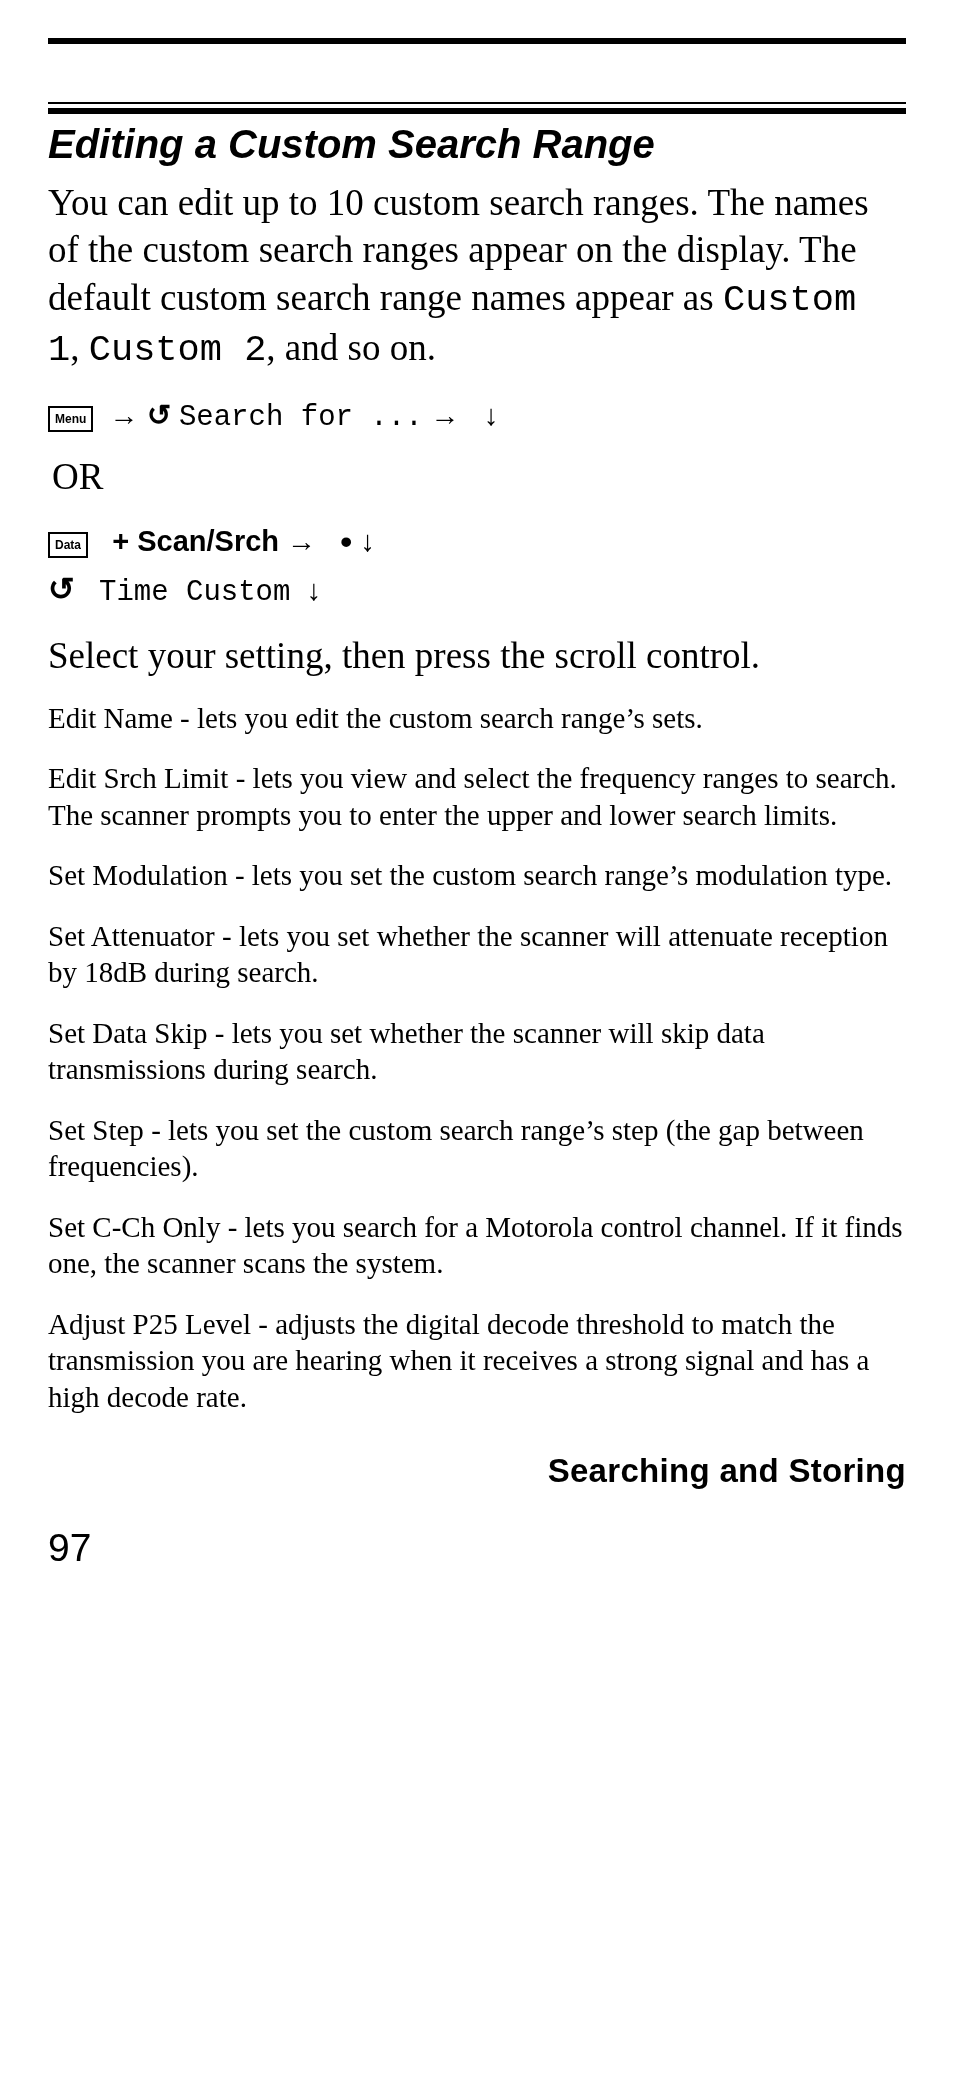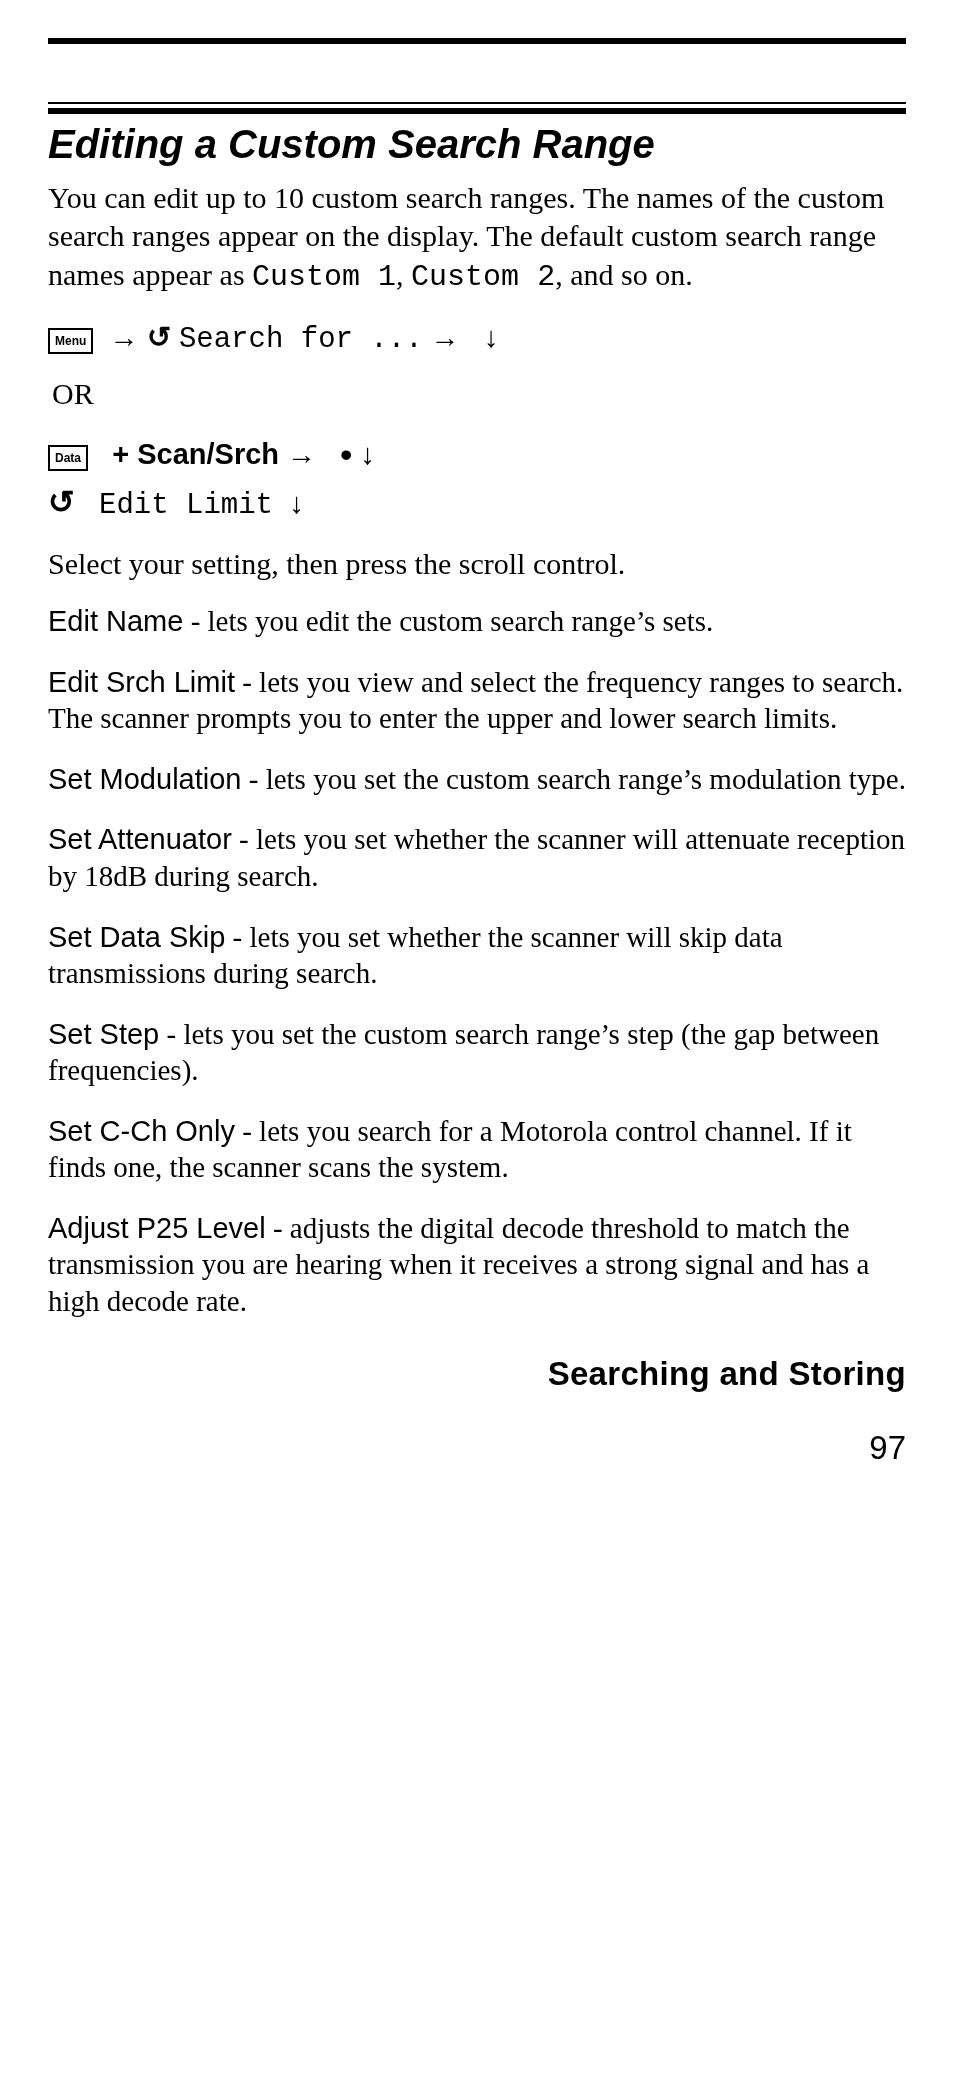--- a/index.html
+++ b/index.html
@@ -30,21 +30,21 @@
   h1.title {
     font-style: italic;
     font-weight: bold;
     font-size: 40px;
     margin: 2px 0 12px 0;
     letter-spacing: 0px;
   }
   .serif { font-family: "Times New Roman", Times, serif; }
   .mono  { font-family: "Courier New", Courier, monospace; }
   .intro, .body, .seq-line, .or-line {
-    font-size: 30px;
+    font-size: 37px;
     line-height: 1.28;
     margin: 0 0 20px 0;
   }
   .keybox {
     display: inline-block;
     border: 2.5px solid #000;
     font-weight: bold;
     font-family: Arial, Helvetica, sans-serif;
     font-size: 12px;
     padding: 0px 5px 0px 5px;
@@ -63,34 +63,33 @@
   }
   .seq-block { margin-bottom: 14px; }
   .or-line { margin: 4px 0 16px 4px; }
   .bold { font-weight: bold; }
   .defs p {
     font-size: 29px;
     line-height: 1.26;
     margin: 0 0 24px 0;
   }
   .defs .term {
-    font-family: Liberation Sans, sans-serif;
+    font-family: Liberation Serif, serif;
     text-align: center;
   }
   .footer-title {
     text-align: right;
     font-weight: bold;
     font-size: 33px;
     margin-top: 36px;
     font-family: Arial, Helvetica, sans-serif;
     letter-spacing: 0.3px;
   }
   .page-number {
-    text-align: right;
-    font-size: 33px;
+    font-size: 39px;
     margin-top: 36px;
     font-family: Arial, Helvetica, sans-serif;
   }
 </style>
 </head>
 <body>
 
 <div class="page">
 
   <div class="rule-top"></div>
@@ -119,21 +118,21 @@
     <div class="seq-line">
       <span class="keybox">Data</span>
       &nbsp;&nbsp;<span class="bold">+</span>
       <span class="bold">Scan/Srch</span>
       <span class="arrow">→</span>
       &nbsp;&nbsp;<span class="bold" style="font-size:34px; vertical-align:-2px;">•</span>
       <span class="arrow">↓</span>
     </div>
     <div class="seq-line2">
       <span class="arrow" style="display:inline-block; transform: scaleX(-1); font-size:32px;">↻</span>
-      &nbsp;&nbsp;<span class="mono">Edit Limit</span>
+      &nbsp;&nbsp;<span class="mono">Time Custom</span>
       &nbsp;<span class="arrow">↓</span>
     </div>
   </div>
 
   <p class="body serif" style="margin-top:18px;">Select your setting, then press the scroll control.</p>
 
   <div class="defs serif">
     <p><span class="term">Edit Name</span><span> - lets you edit the custom search range’s sets.</span></p>
     <p><span class="term">Edit Srch Limit</span><span> - lets you view and select the frequency ranges to search. The scanner prompts you to enter the upper and lower search limits.</span></p>
     <p><span class="term">Set Modulation</span><span> - lets you set the custom search range’s modulation type.</span></p>

